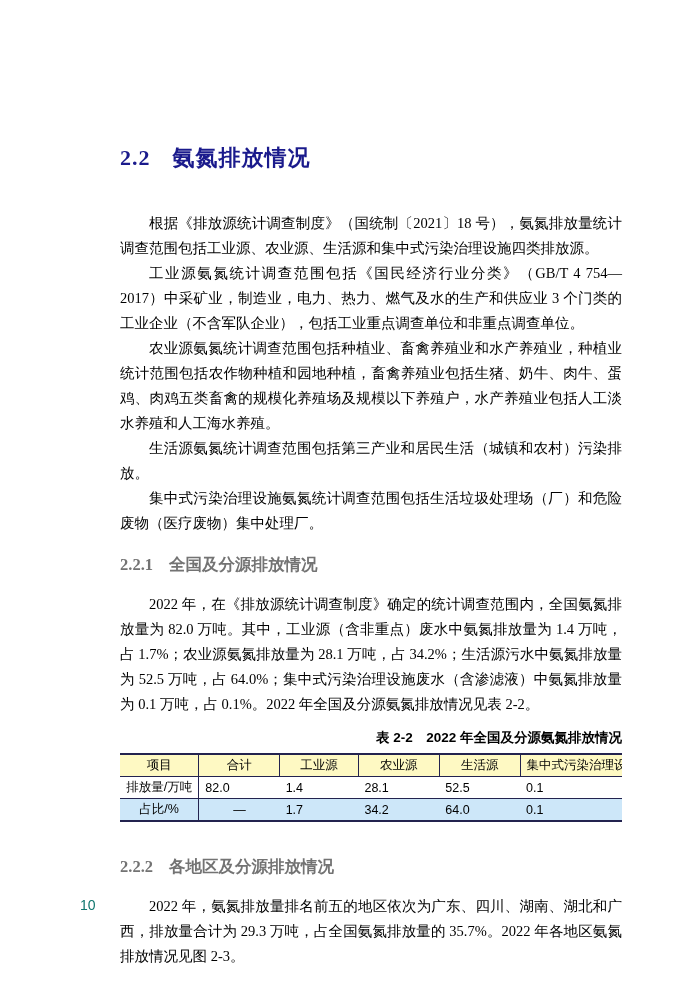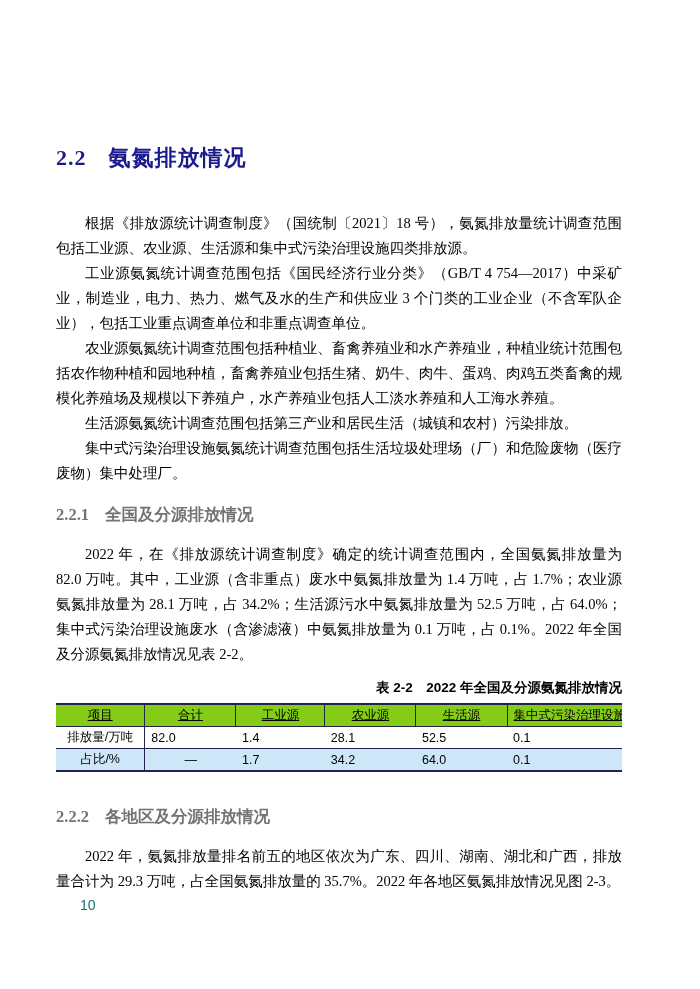--- a/index.html
+++ b/index.html
@@ -1,21 +1,21 @@
 <!DOCTYPE html>
 <html lang="zh"><head>
 <meta charset="utf-8">
 <style>
   html,body{margin:0;padding:0;background:#ffffff;}
   .page{
     position:relative;
     width:700px;height:989px;
     background:#ffffff;
     box-sizing:border-box;
-    padding:143px 78px 0 56px;
+    padding:143px 78px 0 120px;
     font-family:"Liberation Serif","DejaVu Serif",serif;
     color:#000000;
     overflow:hidden;
   }
   
   .chapter-title{
     color:#1a1a8c;
     font-weight:bold;
     font-size:22px;
     line-height:30px;
@@ -60,24 +60,23 @@
   }
   table.data th, table.data td{
     padding:2px 6px;
     height:17px;
     border-bottom:1px solid #23234f;
     font-weight:normal;
     white-space:nowrap;
     overflow:hidden;
   }
   table.data thead th{
-    background:#84cc16;
+    background:#fef9c3;
     text-align:center;
     border-right:1px solid #23234f;
-    text-decoration:underline;
   }
   table.data thead th:last-child{border-right:none;}
   table.data td.row-label{
     text-align:center;
     border-right:1px solid #23234f;
   }
   table.data td.val{text-align:left;}
   table.data td.center{text-align:center;}
   table.data tr.r0 td{background:#ffffff;}
   table.data tr.r1 td{background:#cde7f9;border-bottom:none;}

